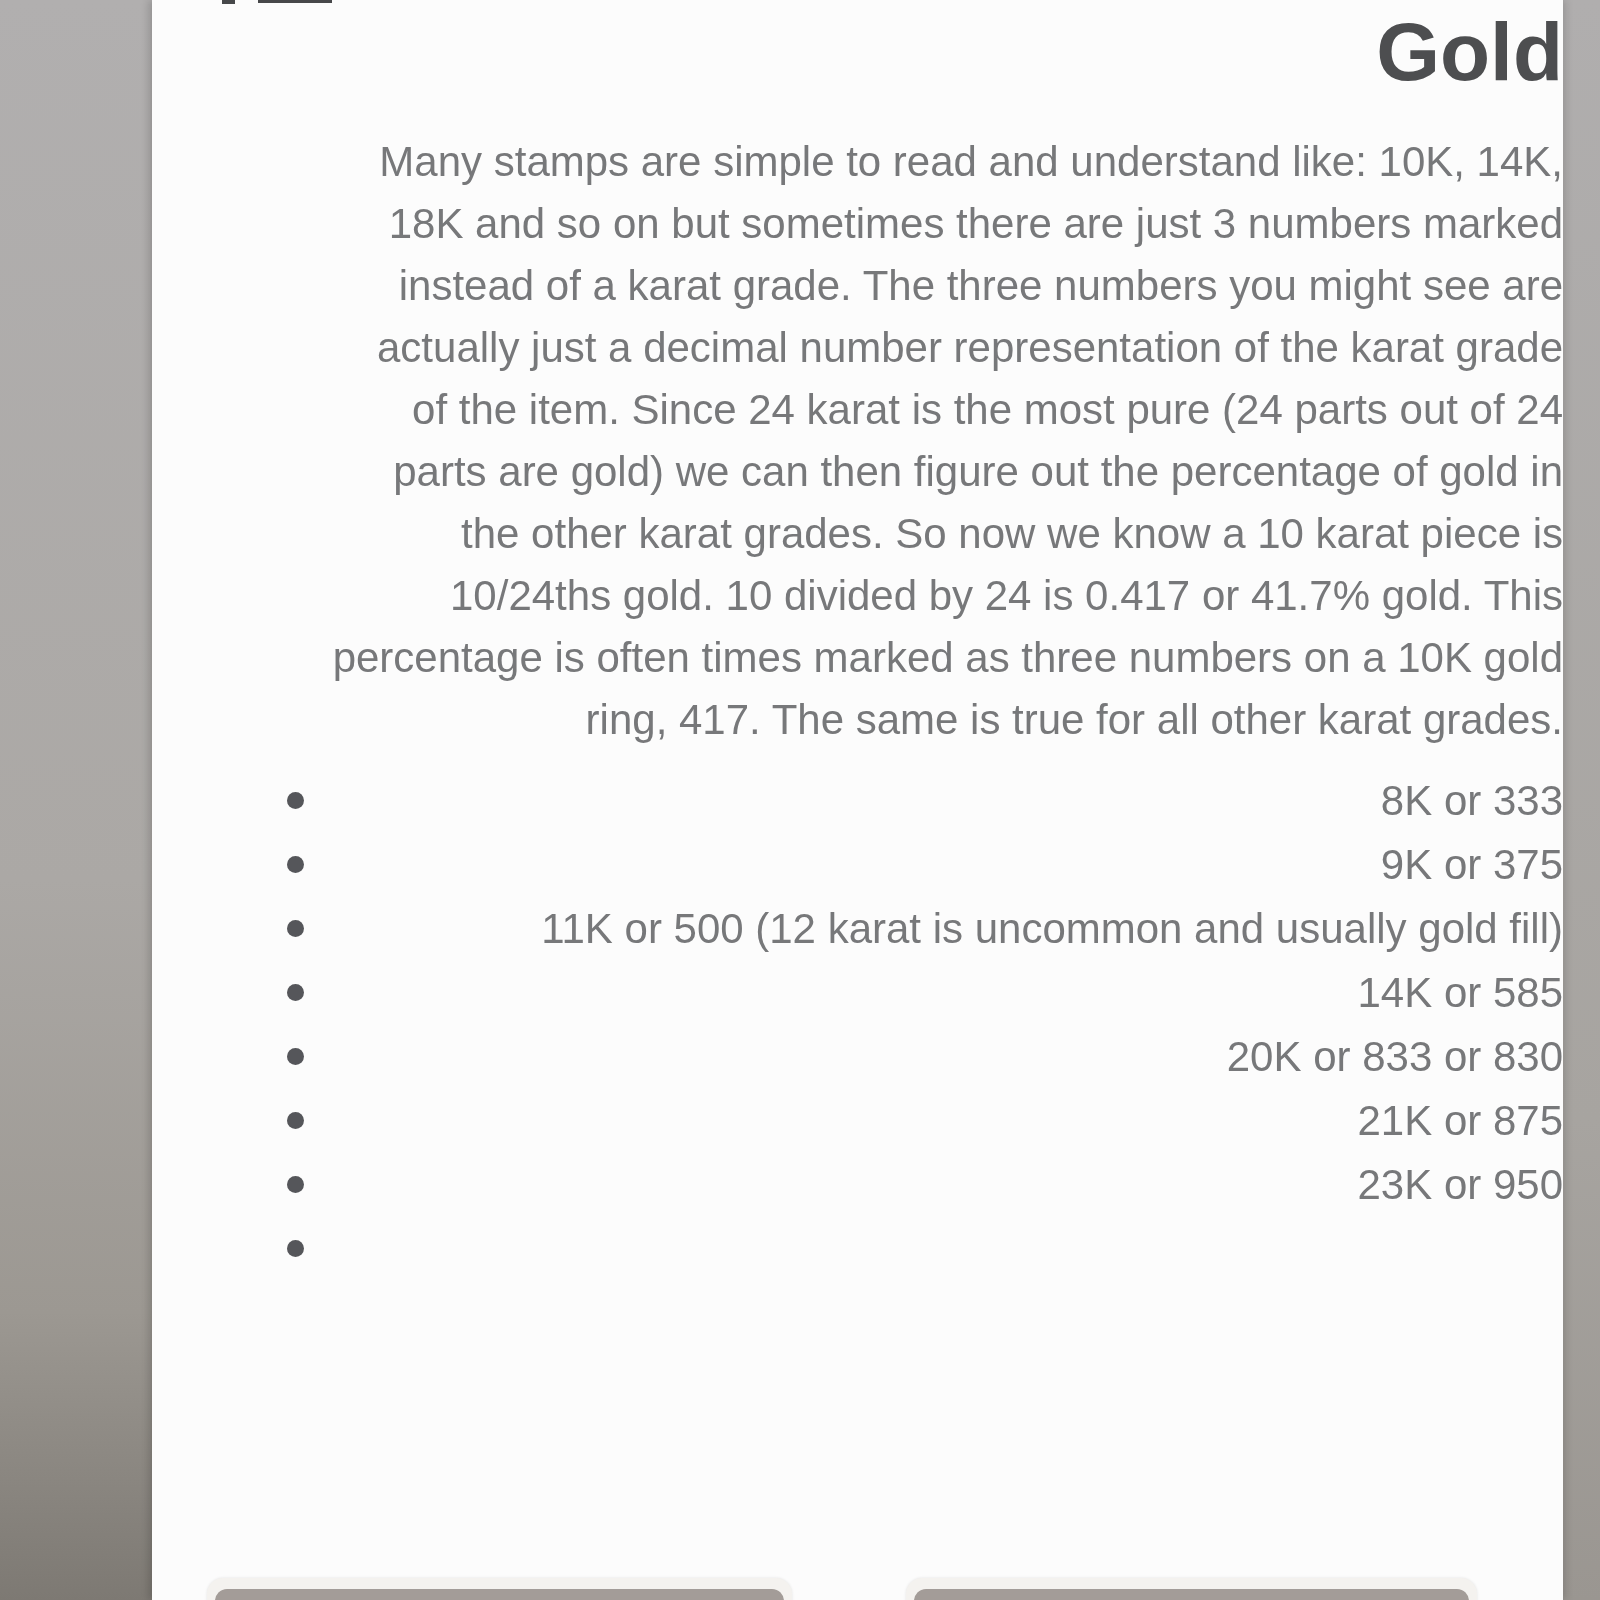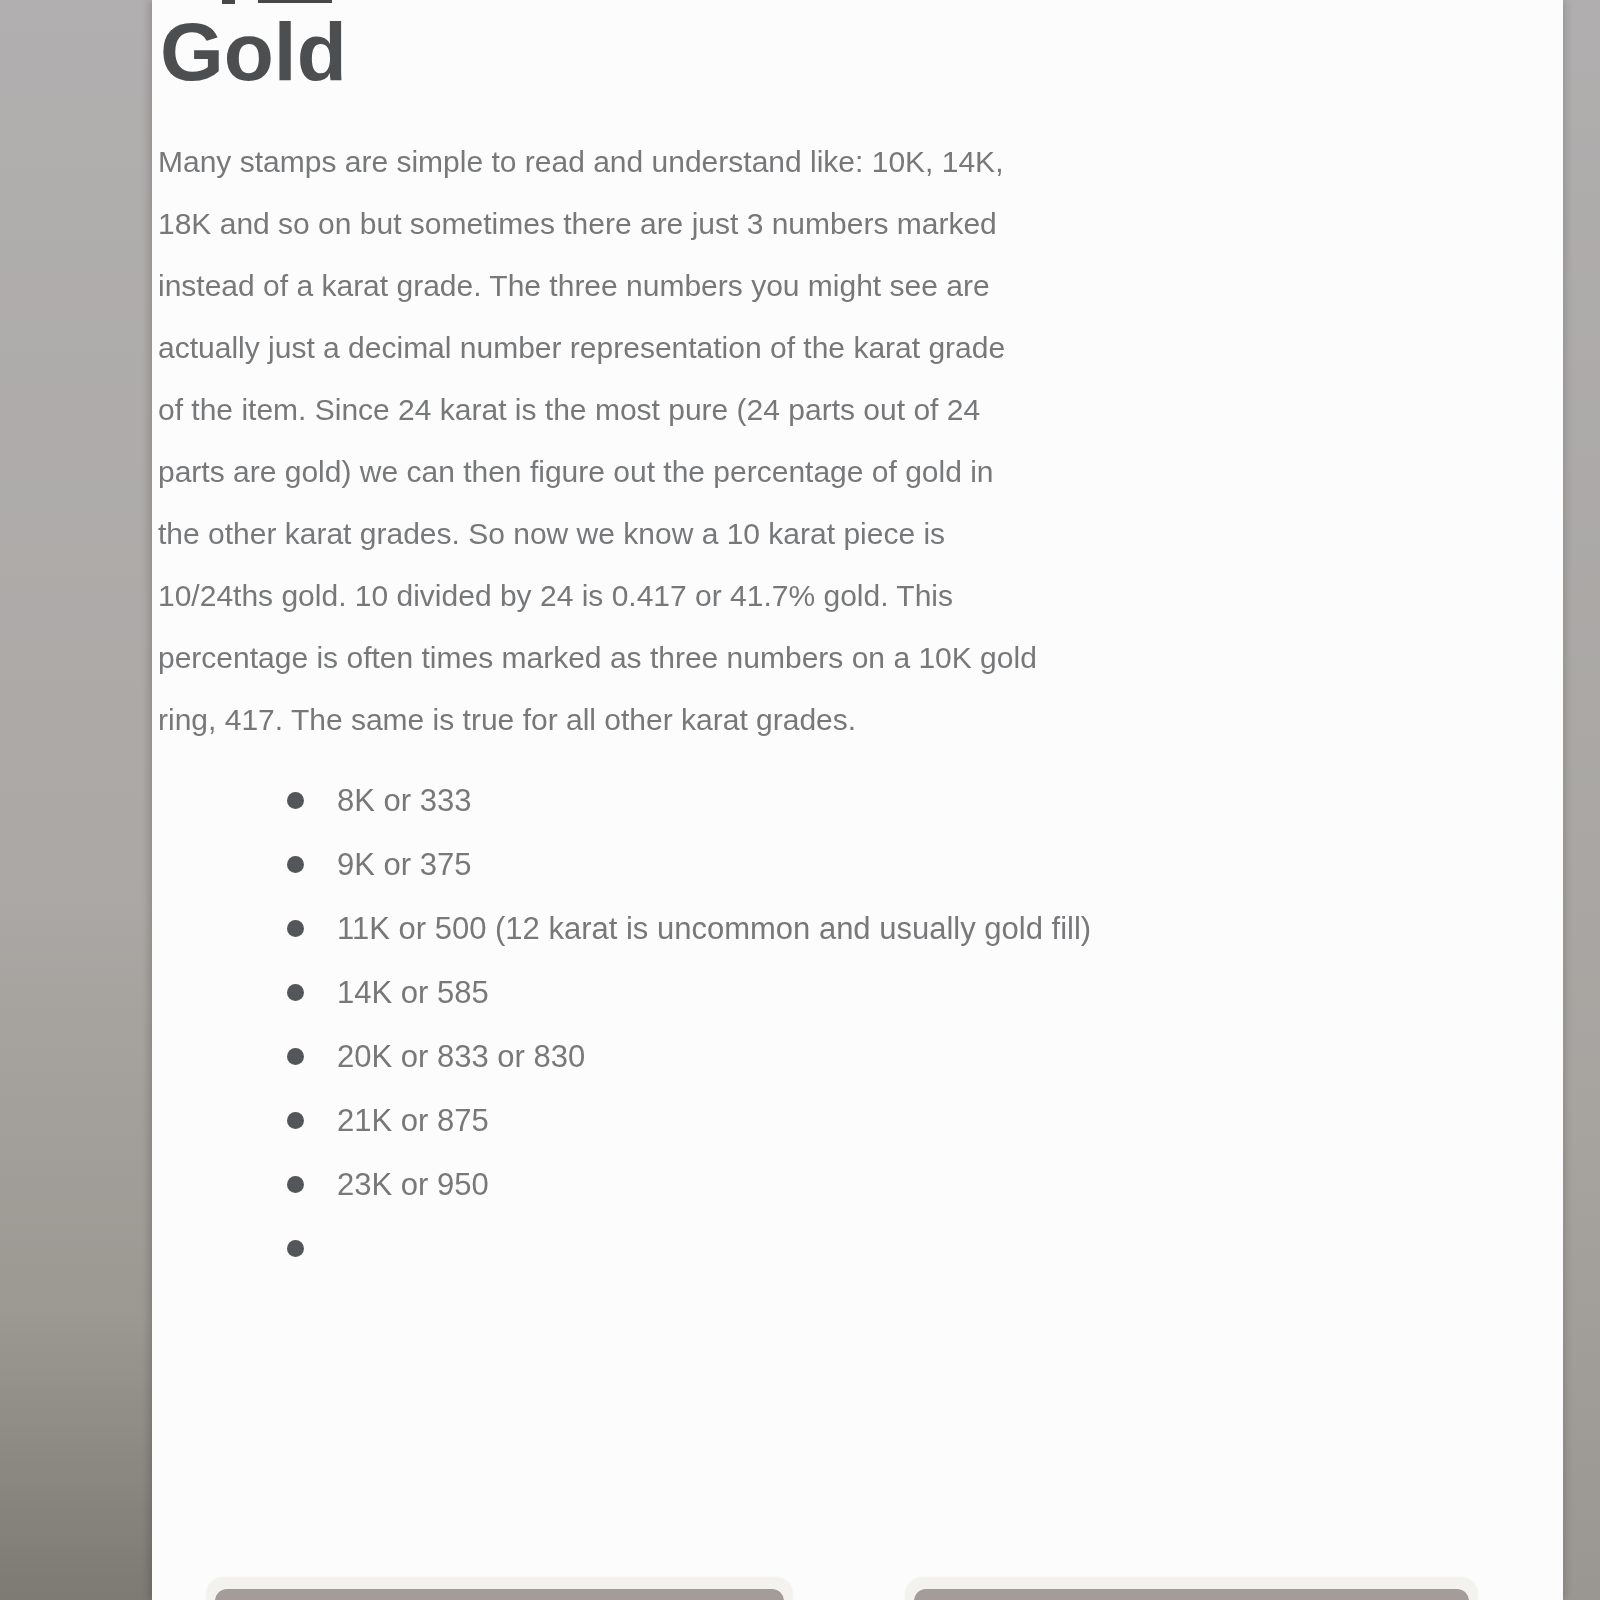--- a/index.html
+++ b/index.html
@@ -20,51 +20,52 @@
   .right-band {
     position: absolute; left: 1563px; top: 0; width: 37px; height: 1600px;
     background: linear-gradient(to bottom, #b0aeae 0%, #a7a4a0 70%, #9a9691 100%);
   }
   .panel {
     position: absolute; left: 152px; top: 0; width: 1411px; height: 1600px;
     background: var(--panel-bg, #fcfcfc);
     box-shadow: -4px 0 7px rgba(0,0,0,0.14), 4px 0 7px rgba(0,0,0,0.10);
     box-sizing: border-box;
     padding: 0;
+    text-align: right;
   }
   
   .artifact { position: absolute; background: #47484a; }
   .artifact.a1 { left: 70px;  top: 0; width: 13px; height: 4px; }
   .artifact.a2 { left: 106px; top: 0; width: 74px; height: 3px; }
 
   .page-title {
     margin: 8px 0 0 8px;
     font-size: 82px;
     line-height: 1.08;
     font-weight: 700;
     color: var(--heading-text, #4d4e50);
     letter-spacing: 0px;
   }
   .intro {
     margin: 34px 0 0 0;
     padding-left: 6px;
-    font-size: 30px;
+    font-size: 42px;
     line-height: 62px;
     color: var(--body-text, #77787a);
     white-space: pre-line;
   }
   .karat-list {
     list-style: none;
     margin: 18px 0 0 0;
     padding: 0;
   }
   .karat-list li {
     position: relative;
     padding-left: 185px;
-    font-size: 31px;
+    font-size: 42px;
     line-height: 64px;
     color: var(--body-text, #77787a);
   }
   .bullet {
     position: absolute;
     left: 135px; top: 23px;
     width: 17px; height: 17px;
     border-radius: 50%;
     background: var(--bullet, #55565a);
   }

